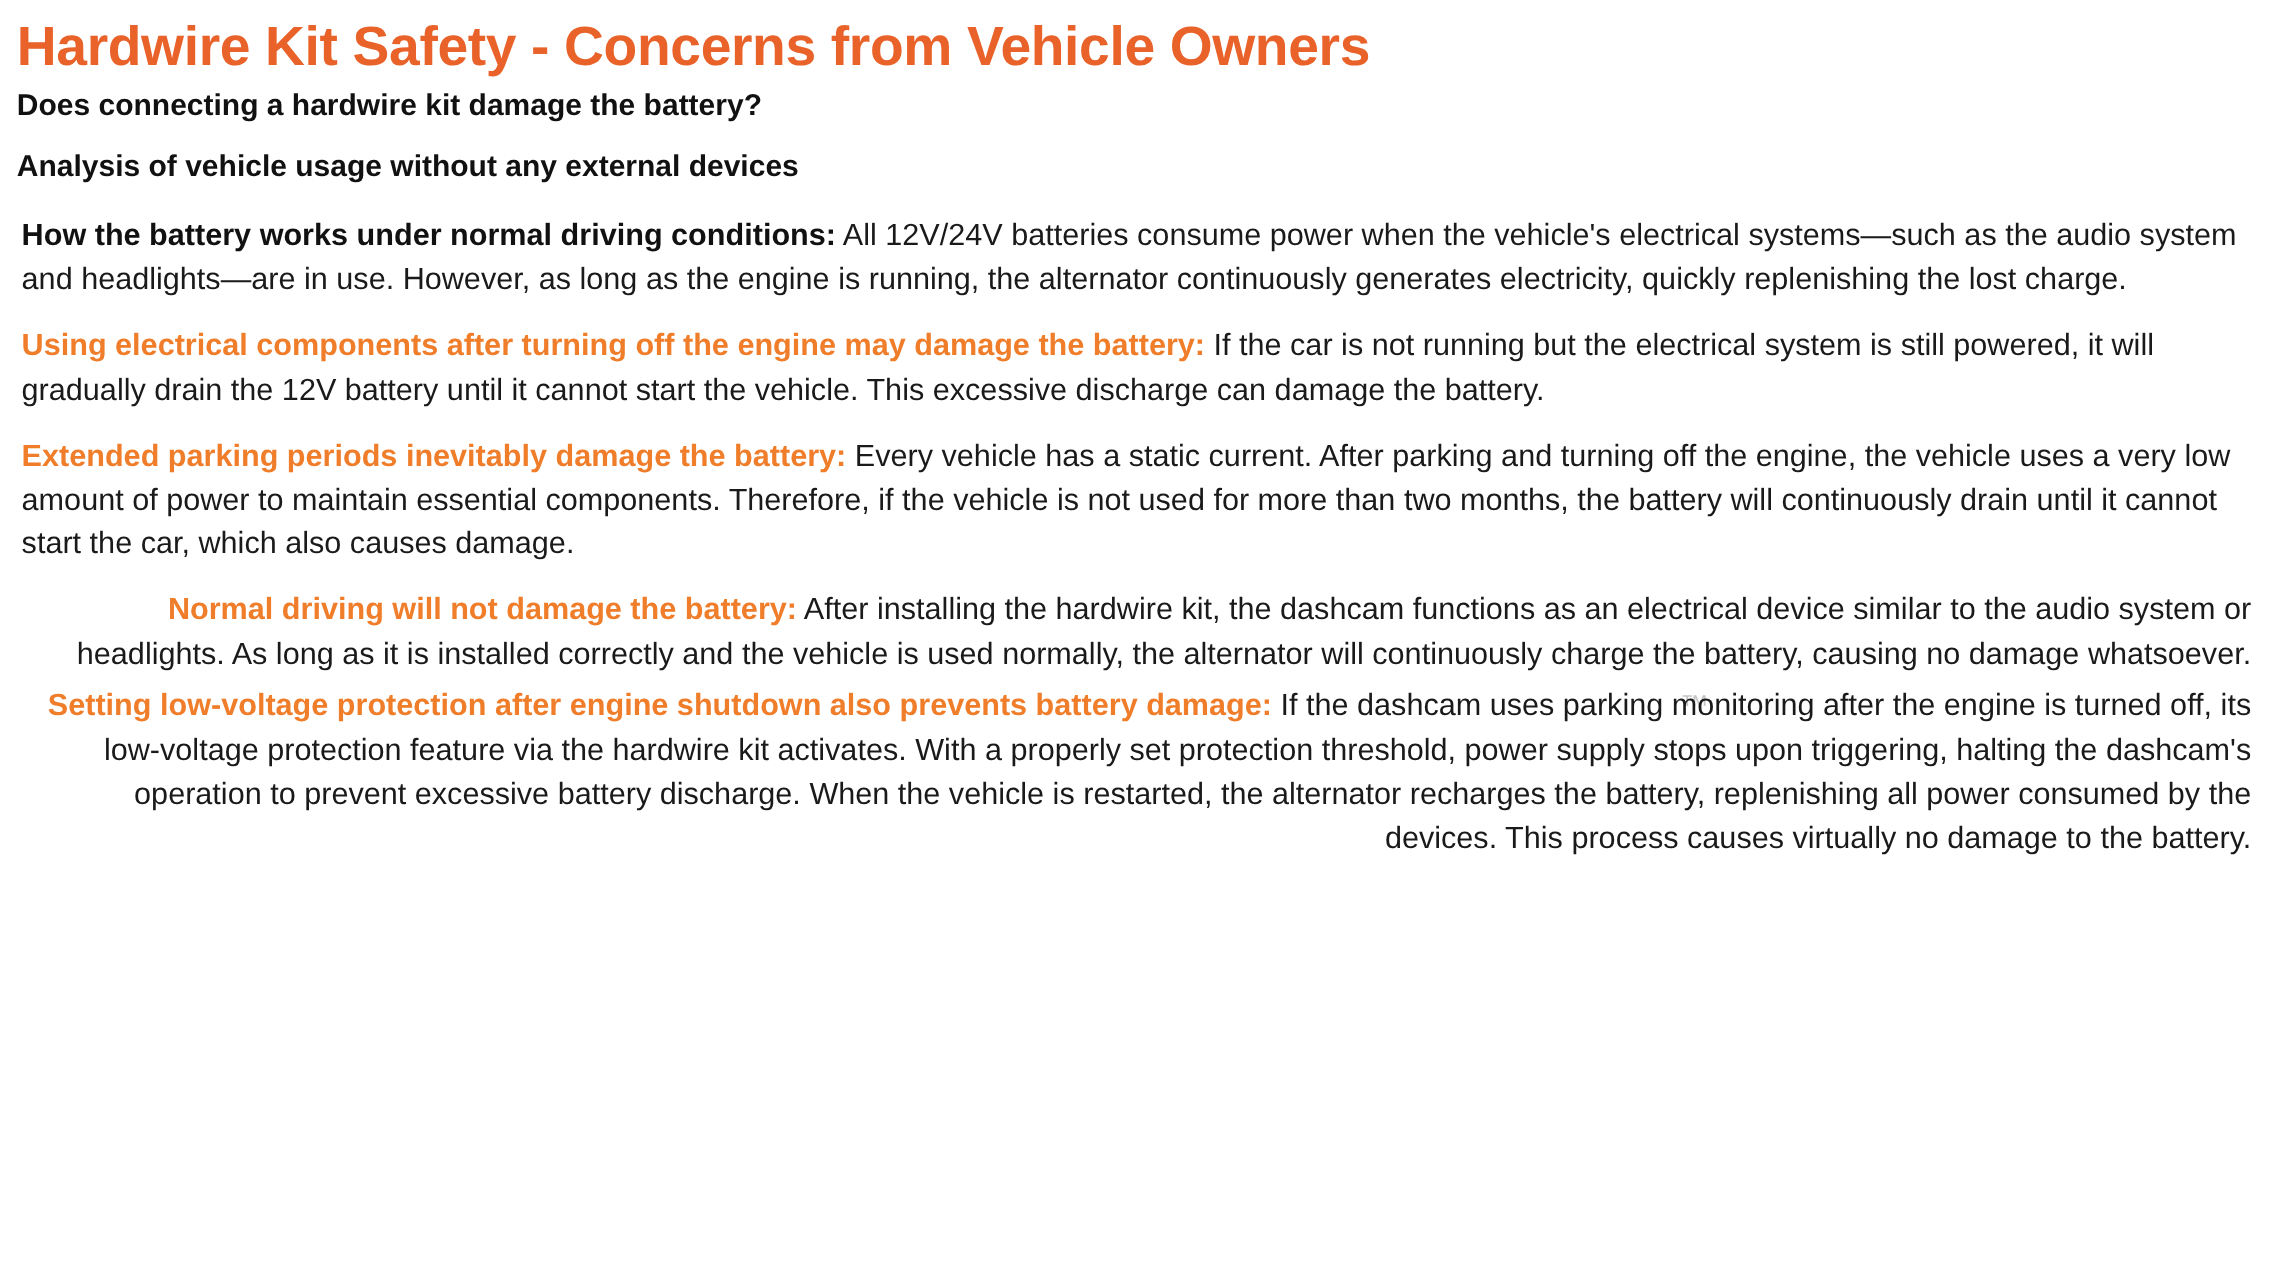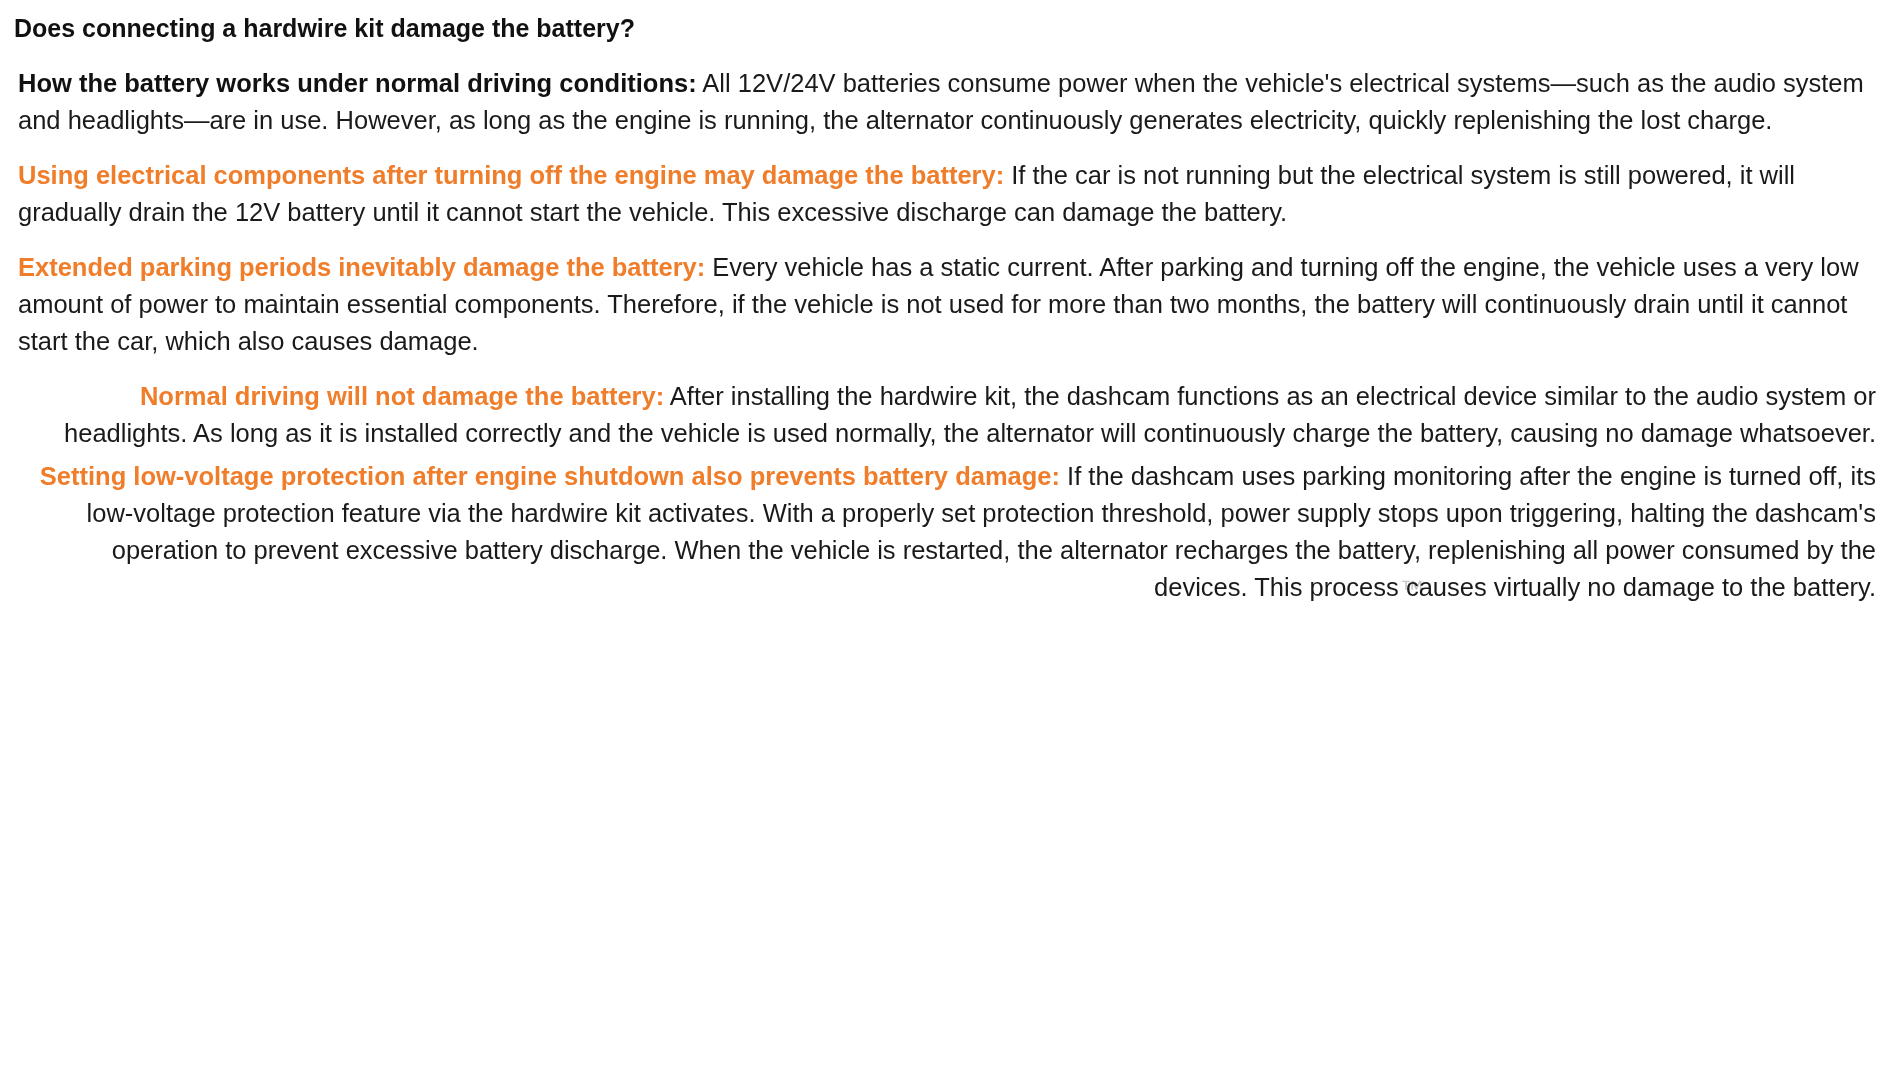--- a/index.html
+++ b/index.html
@@ -116,23 +116,25 @@
 <body>
 
 <div class="page">
 
   <div class="watermark">
     <div class="wm-tm">™</div>
   </div>
 
   <div class="content">
 
+    <h1 class="title">Hardwire Kit Safety - Concerns from Vehicle Owners</h1>
 
     <div class="subhead">Does connecting a hardwire kit damage the battery?</div>
 
+    <div class="subhead2">Analysis of vehicle usage without any external devices</div>
 
     <p class="para">
       <span class="lead-dark">How the battery works under normal driving conditions:</span><span> All 12V/24V batteries consume power when the vehicle's electrical systems—such as the audio system and headlights—are in use. However, as long as the engine is running, the alternator continuously generates electricity, quickly replenishing the lost charge.</span>
     </p>
 
     <p class="para">
       <span class="lead-orange">Using electrical components after turning off the engine may damage the battery:</span><span> If the car is not running but the electrical system is still powered, it will gradually drain the 12V battery until it cannot start the vehicle. This excessive discharge can damage the battery.</span>
     </p>
 
     <p class="para">

